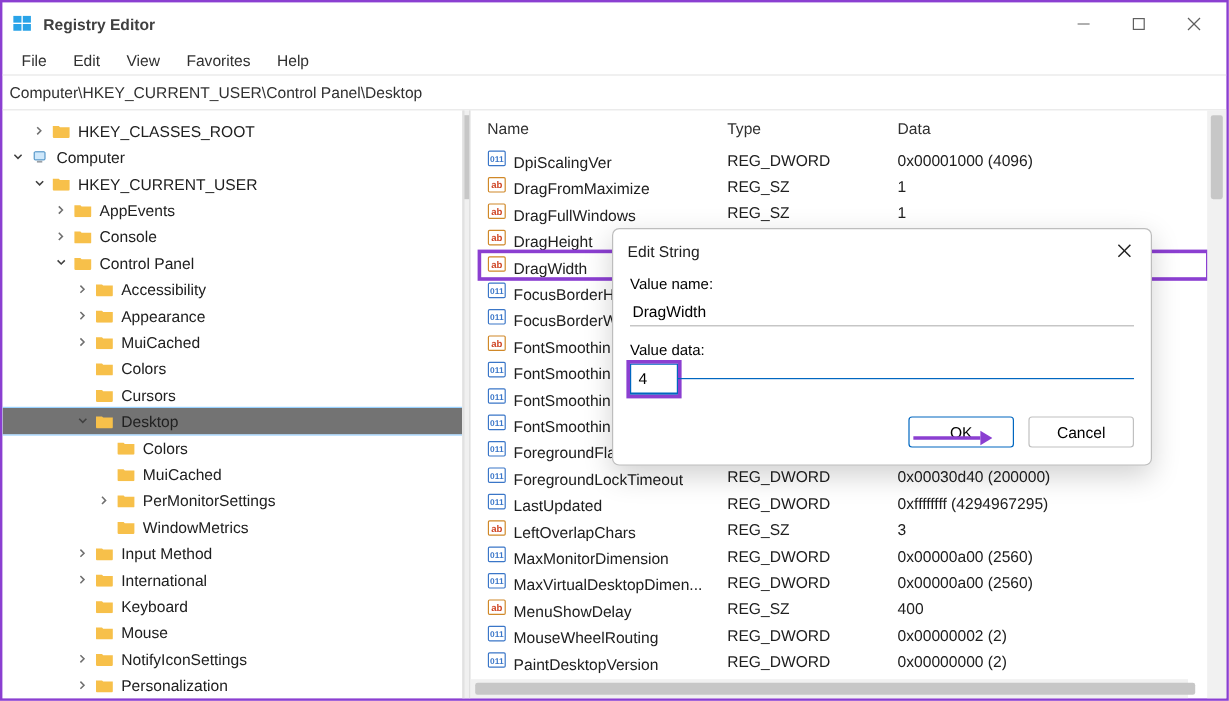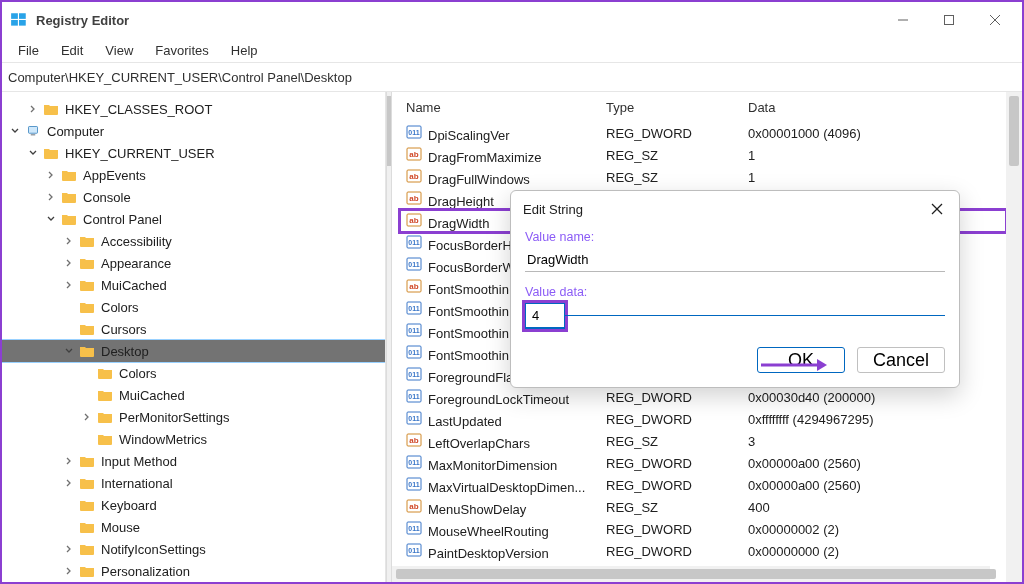--- a/index.html
+++ b/index.html
@@ -38,28 +38,28 @@
 .listrow { display:flex; height:22px; align-items:center; }
 .listrow .cell{ padding:0 6px; white-space:nowrap; overflow:hidden; text-overflow:ellipsis;}
 .listrow .ico{width:18px;height:16px;margin-right:4px;display:inline-flex;}
 .listrow.hl { outline:3px solid #8b3fd1; outline-offset:-1px; }
 
 .dlg { position:absolute; left:118px; top:98px; width:450px; background:#fff; border:1px solid #bdbdbd; box-shadow:0 8px 24px rgba(0,0,0,.18); border-radius:6px; }
 .dlg .dtbar{height:36px; display:flex; align-items:center; padding:0 8px 0 12px;}
 .dlg .dtitle{flex:1; color:#202020;}
 .dlg .dclose{width:28px;height:28px; display:flex;align-items:center;justify-content:center;}
 .dlg .dbody{padding:2px 14px 14px;}
-.dlg label{font-size:12.5px; color:#8b5cf6;}
+.dlg label{font-size:12.5px; color:#000000;}
 .dlg .ro{border:none;border-bottom:1px solid #b8b8b8; width:100%; padding:4px 2px; margin:4px 0 12px; font-size:13px;}
 .dlg .inp{border:1px solid #9aa0a6; width:100%; padding:4px 6px; margin:4px 0 2px; font-size:13px;}
 .dlg .inp.hl{outline:3px solid #8b3fd1; border-color:#0067c0; border-bottom:2px solid #0067c0;}
 .dlg .inpwrap{width:40px;}
 .dlg .inpline{border-top:none;border-left:none;border-bottom:1px solid #0067c0; width:100%;}
 .dlg .btns{display:flex; justify-content:flex-end; gap:12px; margin-top:16px; align-items:center;}
-.dlg button{width:88px; height:26px; border:1px solid #c0c0c0; background:#fff; border-radius:3px; font-size:18px;}
+.dlg button{width:88px; height:26px; border:1px solid #c0c0c0; background:#fff; border-radius:3px; font-size:13px;}
 .dlg button.primary{border:1px solid #0067c0; color:#000;}
 .arrow{position:absolute; left:250px; top:167px; width:66px; height:14px;}
 .arrow svg{width:66px;height:14px;}
 
 .hsb{position:absolute;left:0;right:16px;bottom:0;height:16px;background:#f1f1f1;}
 .hsb .ht{position:absolute;left:4px;top:3px;height:10px;width:600px;background:#c7c7c7;border-radius:2px;}
 
 
 .foldericon path{fill:#f7c04a;}
 </style>

